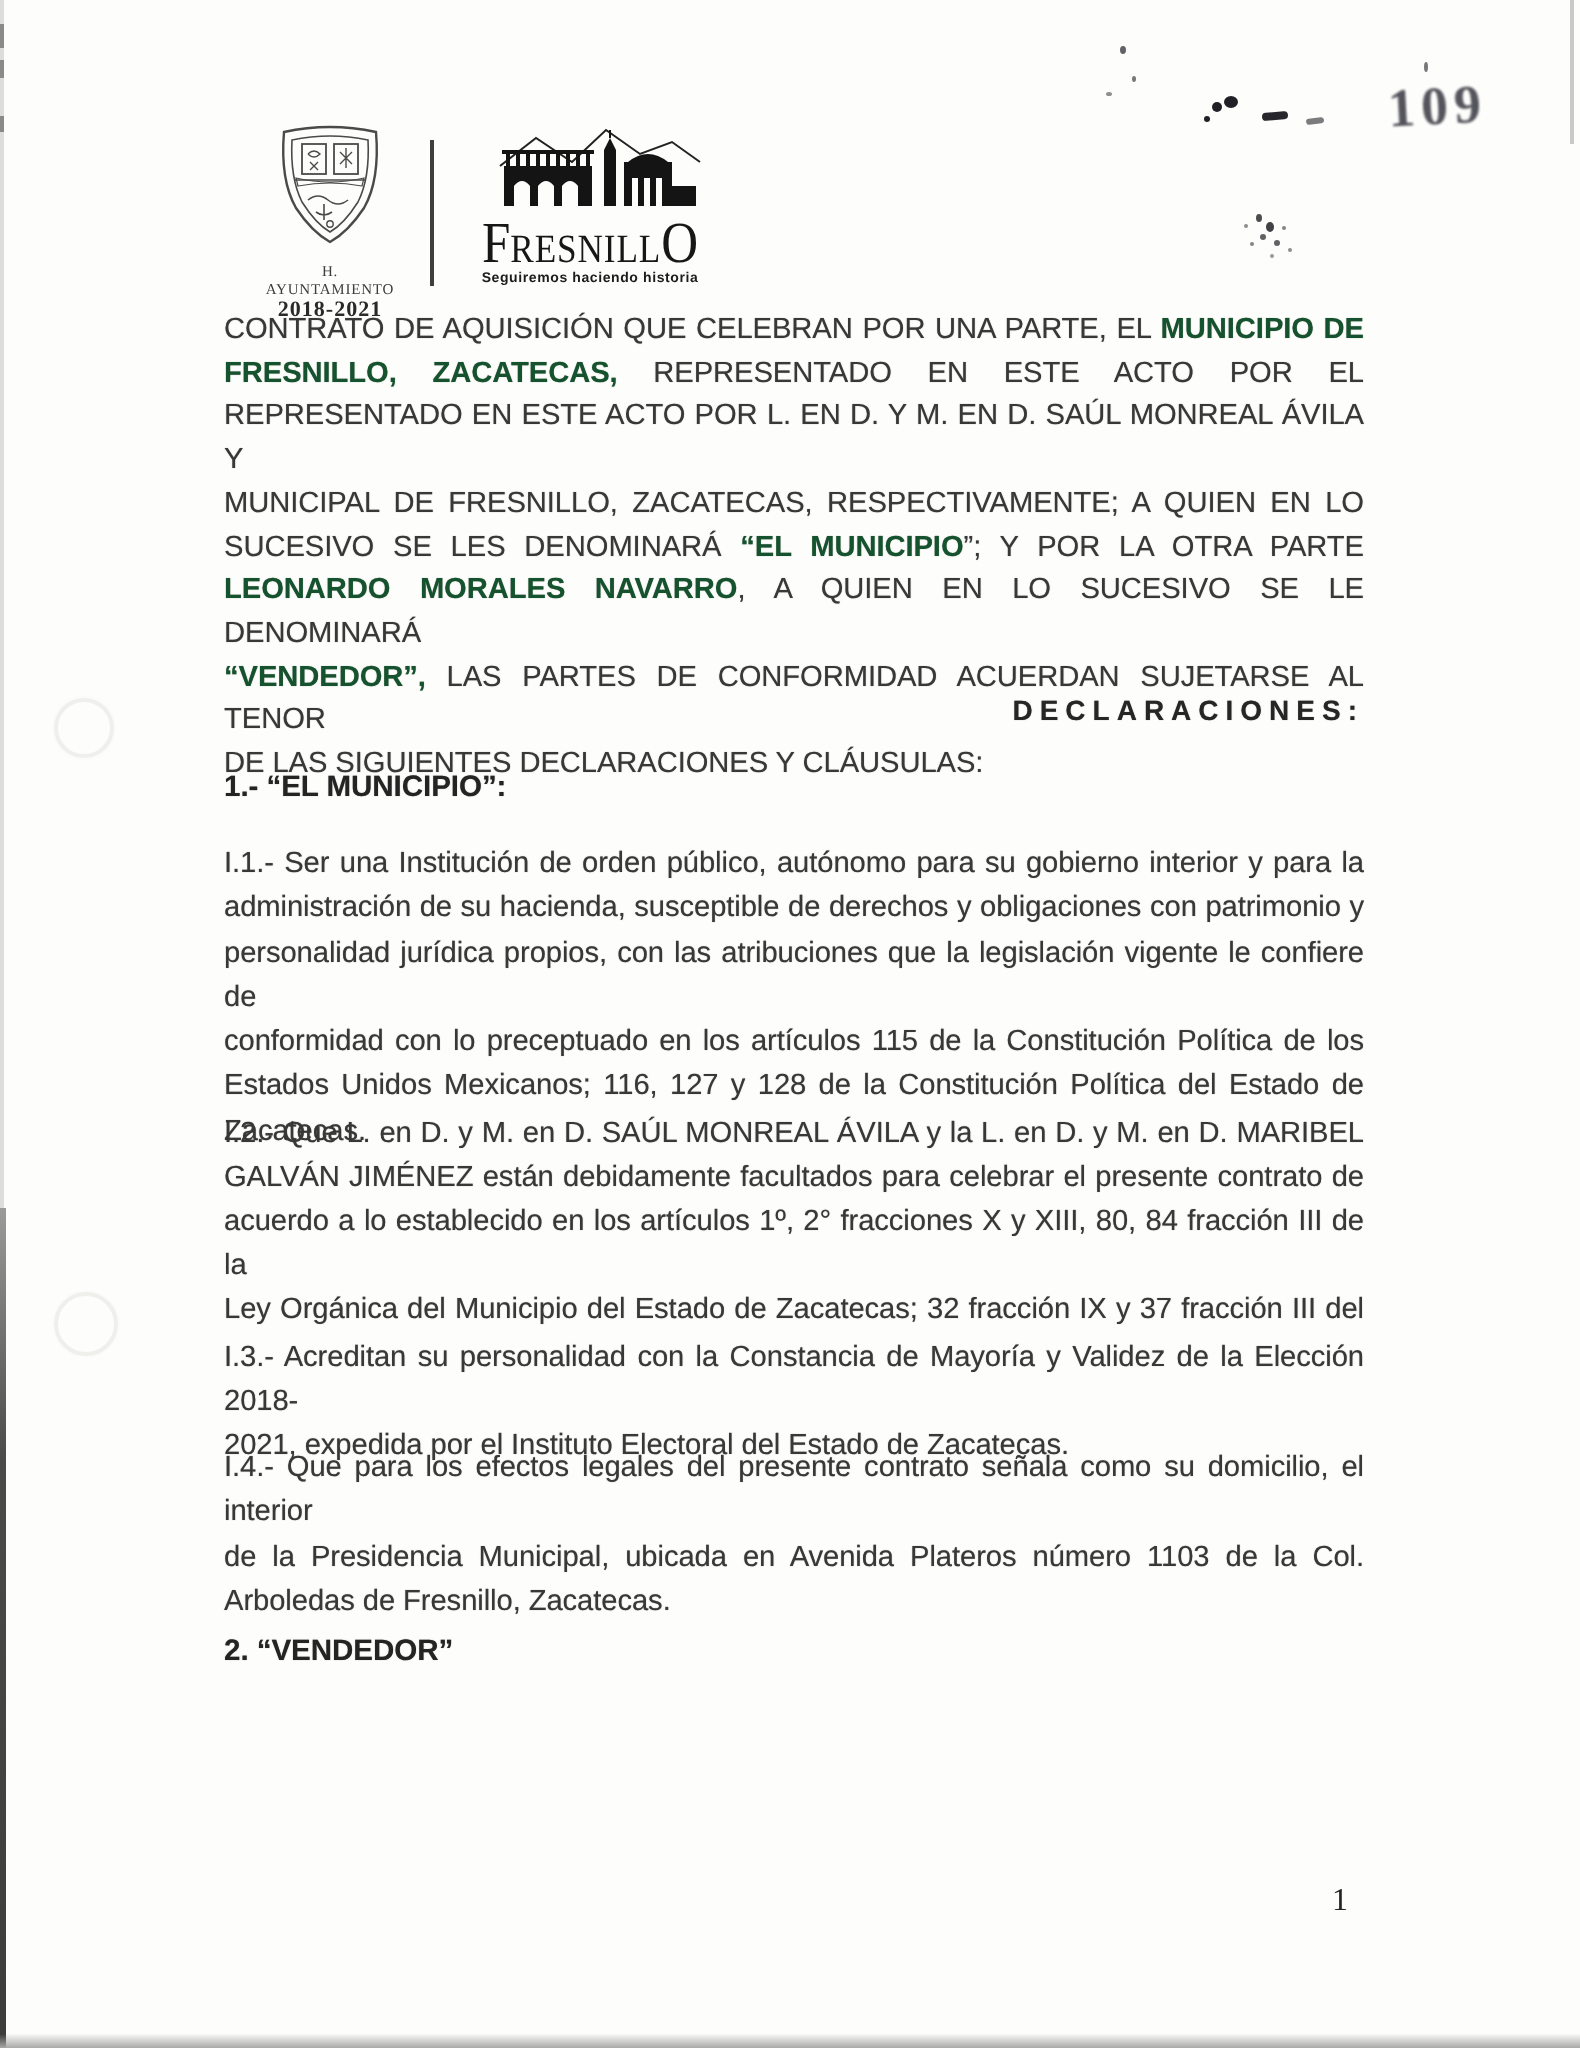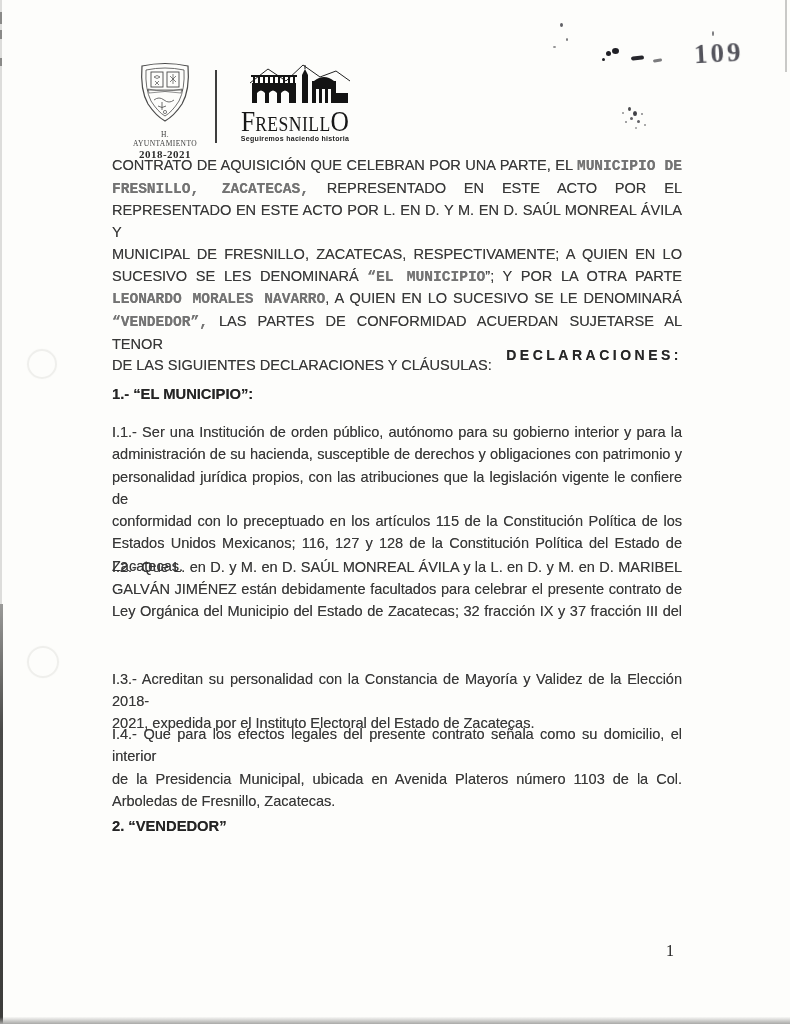--- a/index.html
+++ b/index.html
@@ -42,21 +42,21 @@
                   font-family:"Liberation Serif", serif; font-weight:bold; font-size:27px;
                   letter-spacing:3px; color:#30303a; opacity:0.82;
                   transform:rotate(-3deg); filter:blur(0.6px); }
   .page-number { position:absolute; left:666px; top:942px;
                  font-family:"Liberation Serif", serif; font-size:16px; color:#242424; }
 
   
   .doc-block { position:absolute; left:112px; width:570px;
                font-size:14.6px; letter-spacing:-0.04px;
                color:#383838; text-shadow:0 0 0.5px rgba(45,45,45,0.55); }
-  .doc-block b { font-weight:700; color:#737373;font-family:Liberation Mono, monospace; }
+  .doc-block b { font-weight:700; color:#14532d; }
   .tline { text-align:justify; text-align-last:justify; }
   .tline-last { text-align-last:left; }
   .declaraciones-heading { top:347px; text-align:right; font-weight:bold; font-size:14px;
                            letter-spacing:3.5px; color:#262626; }
   .section-heading { font-weight:bold; font-size:14.8px; color:#242424; }
   .intro-block   { top:155px; line-height:21.7px; }
   .sec1-heading  { top:386px; }
   .clause-1      { top:421px; line-height:22.3px; }
   .clause-2      { top:556px; line-height:22.1px; }
   .clause-3      { top:668px; line-height:22.1px; }
@@ -175,20 +175,21 @@
       <div class="tline"><span>I.1.- Ser una Institución de orden público, autónomo para su gobierno interior y para la</span></div>
       <div class="tline"><span>administración de su hacienda, susceptible de derechos y obligaciones con patrimonio y</span></div>
       <div class="tline"><span>personalidad jurídica propios, con las atribuciones que la legislación vigente le confiere de</span></div>
       <div class="tline"><span>conformidad con lo preceptuado en los artículos 115 de la Constitución Política de los</span></div>
       <div class="tline"><span>Estados Unidos Mexicanos; 116, 127 y 128 de la Constitución Política del Estado de</span></div>
       <div class="tline tline-last"><span>Zacatecas.</span></div>
     </div>
   <div class="doc-block clause-2">
       <div class="tline"><span>I.2.- Que L. en D. y M. en D. SAÚL MONREAL ÁVILA y la L. en D. y M. en D. MARIBEL</span></div>
       <div class="tline"><span>GALVÁN JIMÉNEZ están debidamente facultados para celebrar el presente contrato de</span></div>
+      <div class="tline"><span>acuerdo a lo establecido en los artículos 1º, 2° fracciones X y XIII, 80, 84 fracción III de la</span></div>
       <div class="tline"><span>Ley Orgánica del Municipio del Estado de Zacatecas; 32 fracción IX y 37 fracción III del</span></div>
     </div>
   <div class="doc-block clause-3">
       <div class="tline"><span>I.3.- Acreditan su personalidad con la Constancia de Mayoría y Validez de la Elección 2018-</span></div>
       <div class="tline tline-last"><span>2021, expedida por el Instituto Electoral del Estado de Zacatecas.</span></div>
     </div>
   <div class="doc-block clause-4">
       <div class="tline"><span>I.4.- Que para los efectos legales del presente contrato señala como su domicilio, el interior</span></div>
       <div class="tline"><span>de la Presidencia Municipal, ubicada en Avenida Plateros número 1103 de la Col.</span></div>
       <div class="tline tline-last"><span>Arboledas de Fresnillo, Zacatecas.</span></div>

